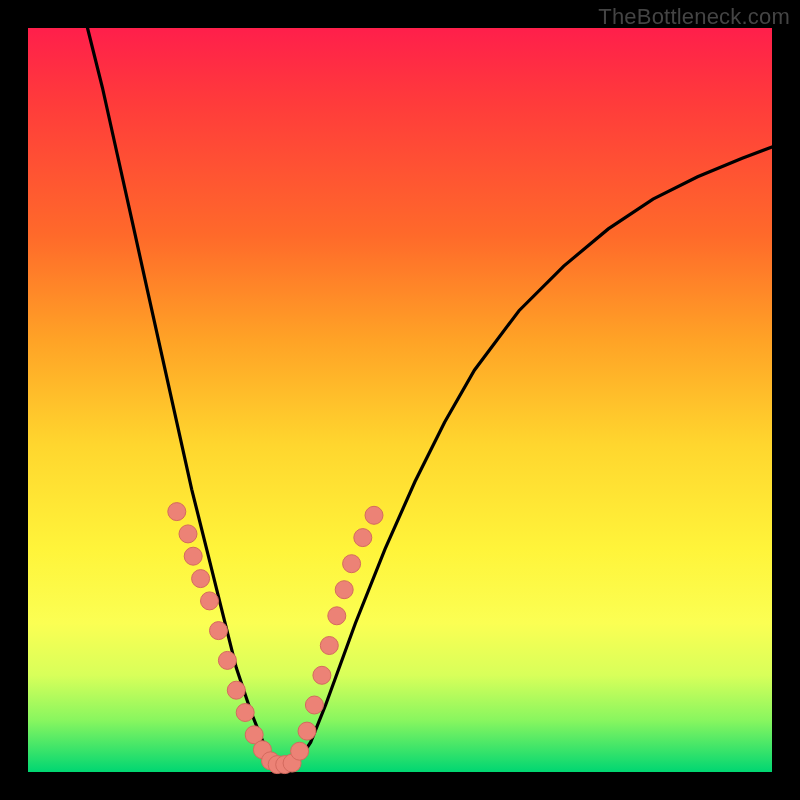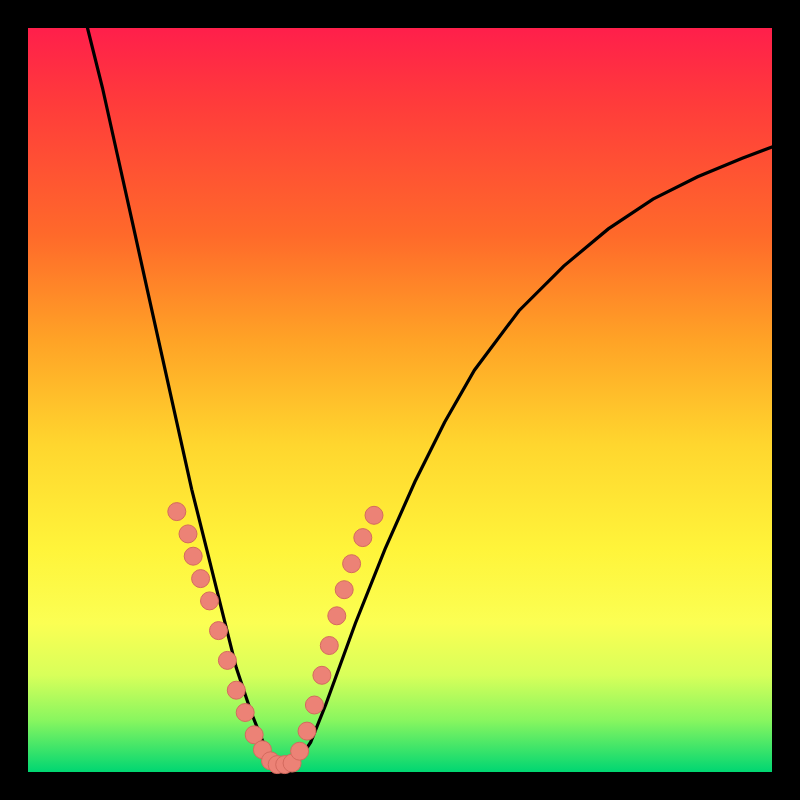--- a/index.html
+++ b/index.html
@@ -54,20 +54,21 @@
     width: 744px;
     height: 744px;
     overflow: visible;
   }
 </style>
 </head>
 <body>
 
 <div class="outer">
 
+  <div class="watermark">TheBottleneck.com</div>
 
   <div class="plot-area">
     <svg class="curve" viewBox="0 0 744 744" preserveAspectRatio="none">
       <path id="curve-path" fill="none" stroke="#000000" stroke-width="3.2" stroke-linecap="round" d="M59.5 0.0 L74.4 59.5 L89.3 126.5 L104.2 193.4 L119.0 260.4 L133.9 327.4 L148.8 394.3 L163.7 461.3 L178.6 520.8 L193.4 580.3 L208.3 639.8 L223.2 684.5 L238.1 721.7 L253.0 736.6 L267.8 736.6 L282.7 714.2 L297.6 677.0 L327.4 595.2 L357.1 520.8 L386.9 453.8 L416.6 394.3 L446.4 342.2 L491.0 282.7 L535.7 238.1 L580.3 200.9 L625.0 171.1 L669.6 148.8 L714.2 130.2 L744.0 119.0"></path>
       <g id="dots">
           <circle cx="148.8" cy="483.6" r="9" fill="#ec8276" stroke="#d46a5e" stroke-width="1"></circle>
           <circle cx="160.0" cy="505.9" r="9" fill="#ec8276" stroke="#d46a5e" stroke-width="1"></circle>
           <circle cx="165.2" cy="528.2" r="9" fill="#ec8276" stroke="#d46a5e" stroke-width="1"></circle>
           <circle cx="172.6" cy="550.6" r="9" fill="#ec8276" stroke="#d46a5e" stroke-width="1"></circle>
           <circle cx="181.5" cy="572.9" r="9" fill="#ec8276" stroke="#d46a5e" stroke-width="1"></circle>

